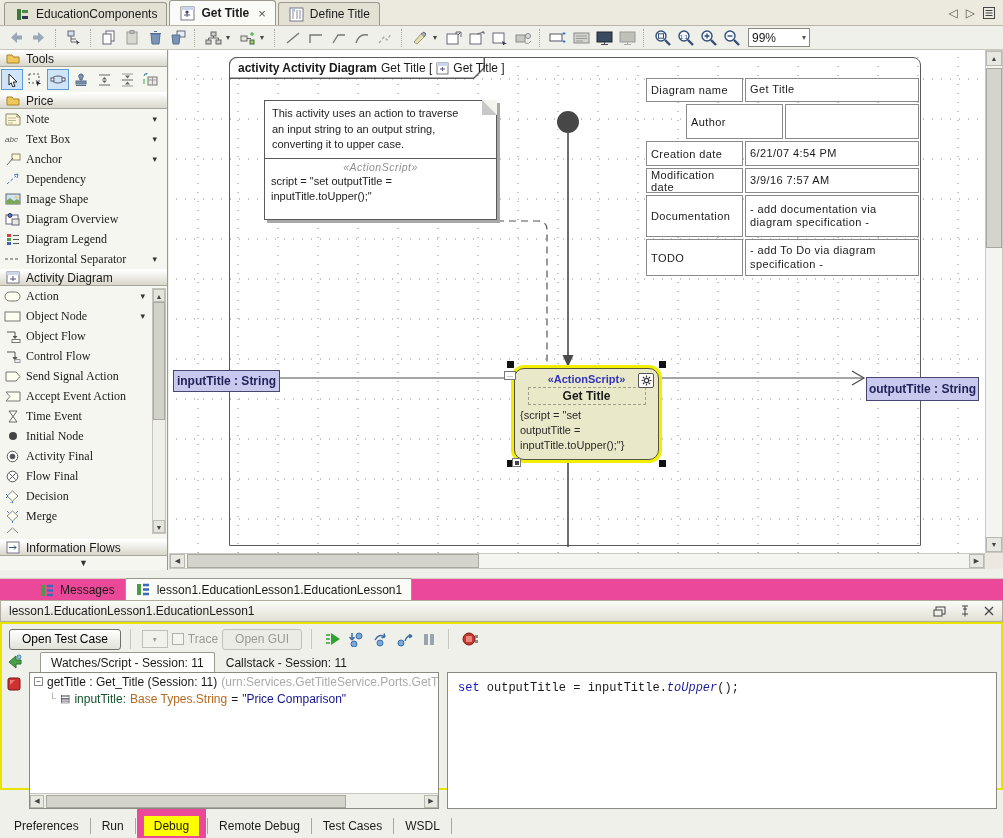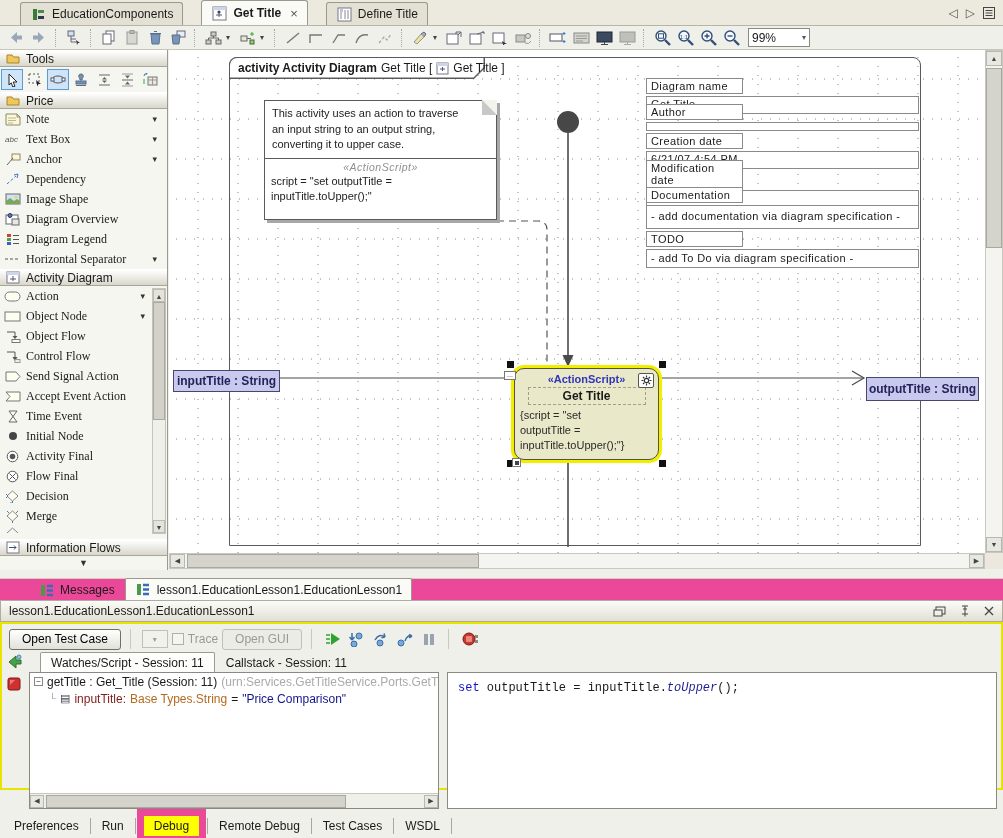--- a/index.html
+++ b/index.html
@@ -1,21 +1,21 @@
 <!DOCTYPE html>
 <html><head>
 <meta charset="utf-8">
 <style>
   * { margin:0; padding:0; box-sizing:border-box; }
   body { font-family:"Liberation Sans", sans-serif; background:#d8d8d0; }
   #app { position:relative; width:1003px; height:838px; background:#f0f0ea; overflow:hidden; font-size:12px; color:#1a1a1a; }
 
   
   .tabbar { position:absolute; left:0; top:0; width:1003px; height:26px; background:#eceade; border-bottom:1px solid #b8b5a8; display:flex; align-items:flex-end; padding-left:4px; }
-  .dtab { display:inline-flex; align-items:center; gap:5px; height:23px; padding:0 9px; border:1px solid #9a978c; border-bottom:none; border-radius:3px 3px 0 0; background:#e3e1d4; margin-right:2px; cursor:default;margin-left:16px; }
+  .dtab { display:inline-flex; align-items:center; gap:5px; height:23px; padding:0 9px; border:1px solid #9a978c; border-bottom:none; border-radius:3px 3px 0 0; background:#e3e1d4; margin-right:2px; cursor:default; }
   .dtab.active { background:#fafaf6; font-weight:bold; height:25px; }
   .dtab .close { color:#555; font-size:13px; margin-left:4px; font-weight:normal; }
   .tabnav { margin-left:auto; display:flex; align-items:center; gap:8px; padding:0 8px 5px 0; color:#555; font-size:12px; }
 
   
   .toolbar { position:absolute; left:0; top:26px; width:1003px; height:24px; background:#f0f0ea; border-bottom:1px solid #c8c6ba; display:flex; align-items:center; padding-left:6px; gap:3px; }
   .tbtn { width:20px; height:20px; display:inline-flex; align-items:center; justify-content:center; }
   .tsep { width:3px; height:18px; border-left:1px dotted #a8a8a0; margin:0 3px; }
   .tdrop { font-size:8px; color:#444; width:8px; }
   .zoomcombo { display:inline-flex; align-items:center; justify-content:space-between; width:62px; height:19px; background:#fff; border:1px solid #8a8a82; padding:0 3px; margin-left:4px; }
@@ -51,21 +51,21 @@
   .ft-text { position:absolute; inset:0; display:flex; align-items:center; gap:4px; padding-left:9px; font-size:12px; white-space:nowrap; }
 
   .note { position:absolute; left:95px; top:50px; width:233px; height:120px; background:#fff; border:1px solid #5a5a5a; box-shadow:3px 3px 0 #a8a8a8; z-index:3; }
   .note .fold { position:absolute; top:-1px; right:-1px; width:0; height:0; border-top:15px solid #f4f4ee; border-left:15px solid #c8c8c8; }
   .note-body { padding:5px 6px 3px 7px; font-size:11px; line-height:15.5px; color:#222; white-space:pre-line; }
   .note-sep { border-top:1px solid #5a5a5a; margin-top:2px; }
   .note-st { text-align:center; font-size:10.5px; font-style:italic; color:#909090; letter-spacing:0.5px; padding-top:2px; }
   .note-script { padding:1px 6px; font-size:11px; line-height:15.5px; color:#222; white-space:pre-line; }
 
   .infotable { position:absolute; left:477px; top:28px; width:273px; display:flex; flex-direction:column; gap:2px; z-index:3; }
-  .itrow { display:flex; gap:2px;flex-direction:column; }
+  .itrow { display:flex; gap:2px; }
   .itcell { background:#fff; border:1px solid #8a8a8a; font-size:11px; letter-spacing:0.4px; color:#1a1a1a; display:flex; align-items:center; padding:1px 4px; }
   .itlabel { width:97px; flex:none; }
   .itvalue { flex:1; line-height:13.5px; }
 
   .action-node { position:absolute; left:345px; top:318px; width:145px; height:92px; background:#e9e9c9; border:1.5px solid #55553f; border-radius:10px; box-shadow:0 0 0 3px #f2ee00; z-index:4; }
   .an-st { text-align:center; font-size:11px; font-weight:bold; color:#3333bb; padding-top:4px; }
   .an-name-box { width:118px; margin:2px auto 0; border:1px dashed #a0a08a; text-align:center; font-weight:bold; font-size:12px; padding:1px 0; }
   .an-script { padding:3px 5px 0; font-size:11px; line-height:15px; color:#2a2a2a; white-space:pre-line; }
   .handle { position:absolute; width:7px; height:7px; background:#111; }
   .h-tl { left:-8px; top:-8px; } .h-tr { right:-8px; top:-8px; } .h-bl { left:-8px; bottom:-8px; } .h-br { right:-8px; bottom:-8px; }
@@ -111,21 +111,21 @@
   .dbtabs { position:absolute; left:38px; top:28px; height:20px; display:flex; align-items:flex-end; }
   .dbtab { height:19px; padding:0 10px; font-size:12px; display:inline-flex; align-items:center; border:1px solid transparent; }
   .dbtab.active { background:#fdfdfb; border:1px solid #9a9a90; border-bottom:none; border-radius:2px 2px 0 0; height:20px; }
   .margin-icon { position:absolute; width:16px; height:16px; }
   .watches { position:absolute; left:27px; top:48px; width:410px; height:137px; background:#fff; border:1px solid #8a8a82; overflow:hidden; }
   .treerow { display:flex; align-items:center; gap:4px; height:17px; padding-left:4px; font-size:12px; white-space:nowrap; }
   .expander { width:9px; height:9px; border:1px solid #888; font-size:8px; line-height:7px; text-align:center; color:#333; flex:none; }
   .tree-suffix { color:#aaa; }
   .tree-branch { color:#999; font-size:10px; width:22px; flex:none; text-align:right; }
   .var-icon { color:#445; font-size:11px; }
-  .var-name { color:#7f1d1d; }
+  .var-name { color:#14532d; }
   .var-type { color:#b4691e; }
   .var-val { color:#14148c; }
   .watches-hscroll { position:absolute; left:0; bottom:0; width:100%; height:15px; background:#f0f0ea; border-top:1px solid #c8c8c0; display:flex; align-items:center; }
   .watches-hscroll .scroll-arrow { width:14px; height:13px; flex:none; }
   .wthumb { width:300px; height:13px; background:#d4d4cc; border:1px solid #a8a8a0; margin-left:2px; }
   .codebox { position:absolute; left:445px; top:48px; width:550px; height:137px; background:#fff; border:1px solid #8a8a82; padding:8px 10px; font-family:"Liberation Mono","DejaVu Sans Mono",monospace; font-size:12px; }
   .kw { color:#1414c8; } .meth { color:#1e1e96; font-style:italic; }
 
   
   .bottombar { position:absolute; left:0; top:812px; width:1003px; height:28px; background:#f0f0ea; display:flex; align-items:center; padding-left:4px; }
@@ -704,21 +704,21 @@
       <div class="note-st">«ActionScript»</div>
       <div class="note-script">script = "set outputTitle =
 inputTitle.toUpper();"</div>
     </div>
 
     <div class="infotable">
       <div class="itrow" style="height:24px;">
         <div class="itcell itlabel">Diagram name</div>
         <div class="itcell itvalue">Get Title</div>
       </div>
-      <div class="itrow" style="height:27px;">
+      <div class="itrow" style="height:35px;margin-left:40px;">
         <div class="itcell itlabel">Author</div>
         <div class="itcell itvalue"></div>
       </div>
       <div class="itrow" style="height:25px;">
         <div class="itcell itlabel">Creation date</div>
         <div class="itcell itvalue">6/21/07 4:54 PM</div>
       </div>
       <div class="itrow" style="height:25px;">
         <div class="itcell itlabel">Modification date</div>
         <div class="itcell itvalue">3/9/16 7:57 AM</div>

